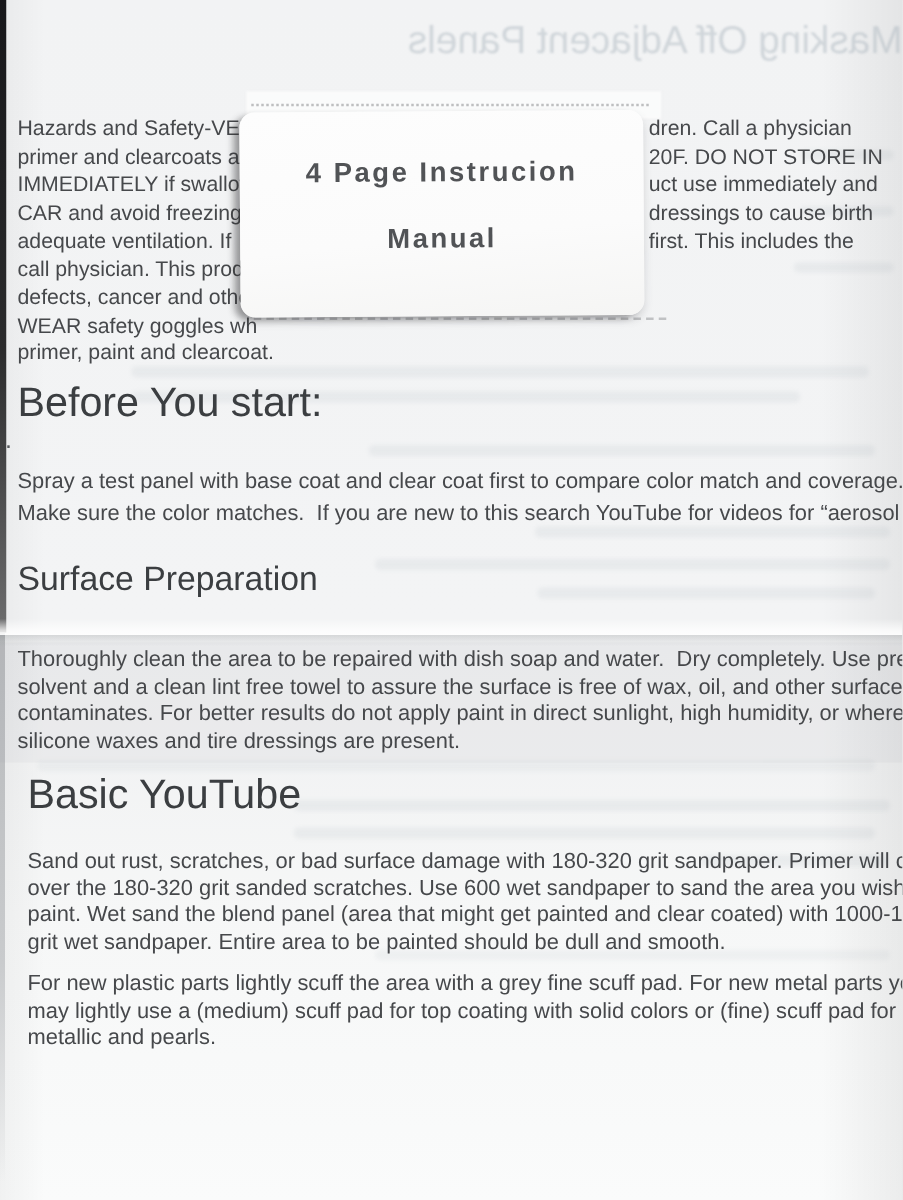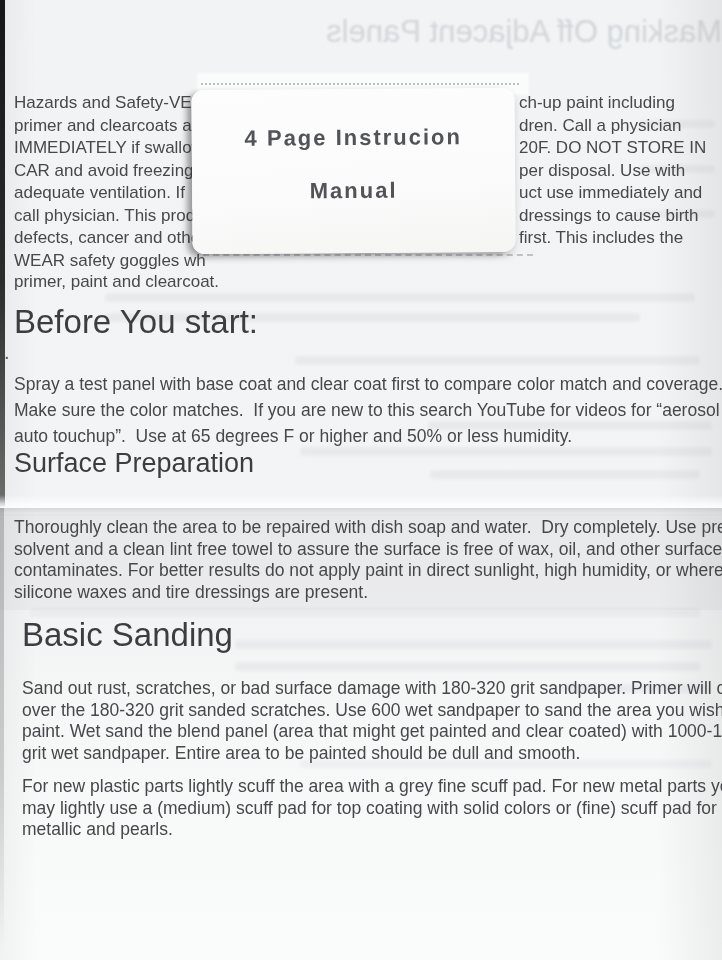--- a/index.html
+++ b/index.html
@@ -107,59 +107,56 @@
     <div class="line">primer and clearcoats ar</div>
     <div class="line">IMMEDIATELY if swallow</div>
     <div class="line">CAR and avoid freezing.</div>
     <div class="line">adequate ventilation. If</div>
     <div class="line">call physician. This produ</div>
     <div class="line">defects, cancer and othe</div>
     <div class="line">WEAR safety goggles wh</div>
   </div>
 
   <div class="para p-warn-right">
-    <div class="line">ch-up paint including</div>
     <div class="line">dren. Call a physician</div>
     <div class="line">20F. DO NOT STORE IN</div>
-    <div class="line">per disposal. Use with</div>
     <div class="line">uct use immediately and</div>
     <div class="line">dressings to cause birth</div>
     <div class="line">first. This includes the</div>
   </div>
 
   <div class="warn-last line">primer, paint and clearcoat.</div>
 
   <div class="sticker-backing"></div>
   <div class="perf-top"></div>
   <div class="perf-bottom"></div>
   <div class="sticker">
     <div class="l1">4 Page Instrucion</div>
     <div class="l2">Manual</div>
   </div>
 
   <div class="h h-before">Before You start:</div>
   <div class="stray-dot">.</div>
   <div class="para p-spray">
     <div class="line">Spray a test panel with base coat and clear coat first to compare color match and coverage.</div>
     <div class="line">Make sure the color matches.  If you are new to this search YouTube for videos for “aerosol</div>
-    <div class="line">auto touchup”.  Use at 65 degrees F or higher and 50% or less humidity.</div>
   </div>
 
   <div class="h h-surface">Surface Preparation</div>
   <div class="seam-light"></div>
   <div class="seam-shadow"></div>
   <div class="sheet2-tint"></div>
   <div class="para p-thorough">
     <div class="line">Thoroughly clean the area to be repaired with dish soap and water.  Dry completely. Use prep</div>
     <div class="line">solvent and a clean lint free towel to assure the surface is free of wax, oil, and other surface</div>
     <div class="line">contaminates. For better results do not apply paint in direct sunlight, high humidity, or where</div>
     <div class="line">silicone waxes and tire dressings are present.</div>
   </div>
 
-  <div class="h h-sanding">Basic Sanding</div>
+  <div class="h h-sanding">Basic YouTube</div>
   <div class="para p-sand">
     <div class="line">Sand out rust, scratches, or bad surface damage with 180-320 grit sandpaper. Primer will cover</div>
     <div class="line">over the 180-320 grit sanded scratches. Use 600 wet sandpaper to sand the area you wish to</div>
     <div class="line">paint. Wet sand the blend panel (area that might get painted and clear coated) with 1000-1500</div>
     <div class="line">grit wet sandpaper. Entire area to be painted should be dull and smooth.</div>
   </div>
   <div class="para p-scuff">
     <div class="line">For new plastic parts lightly scuff the area with a grey fine scuff pad. For new metal parts you</div>
     <div class="line">may lightly use a (medium) scuff pad for top coating with solid colors or (fine) scuff pad for</div>
     <div class="line">metallic and pearls.</div>

